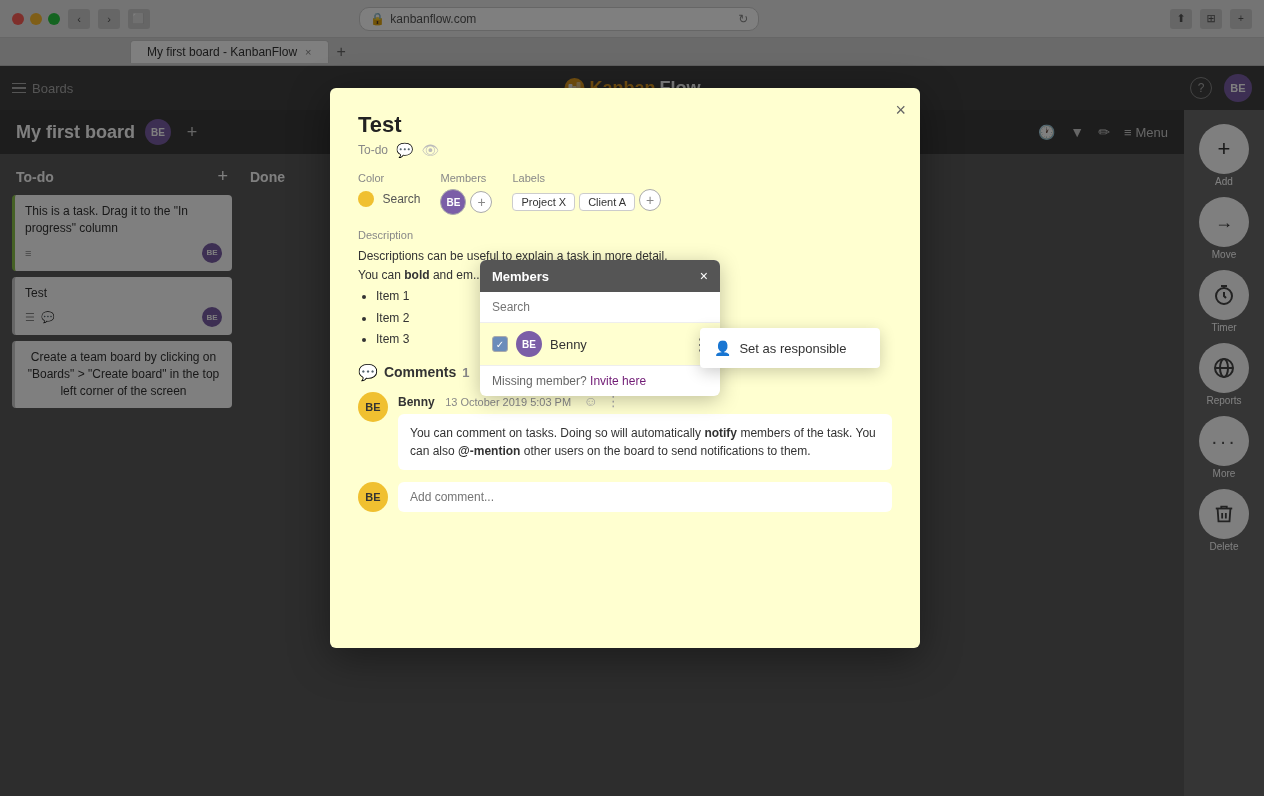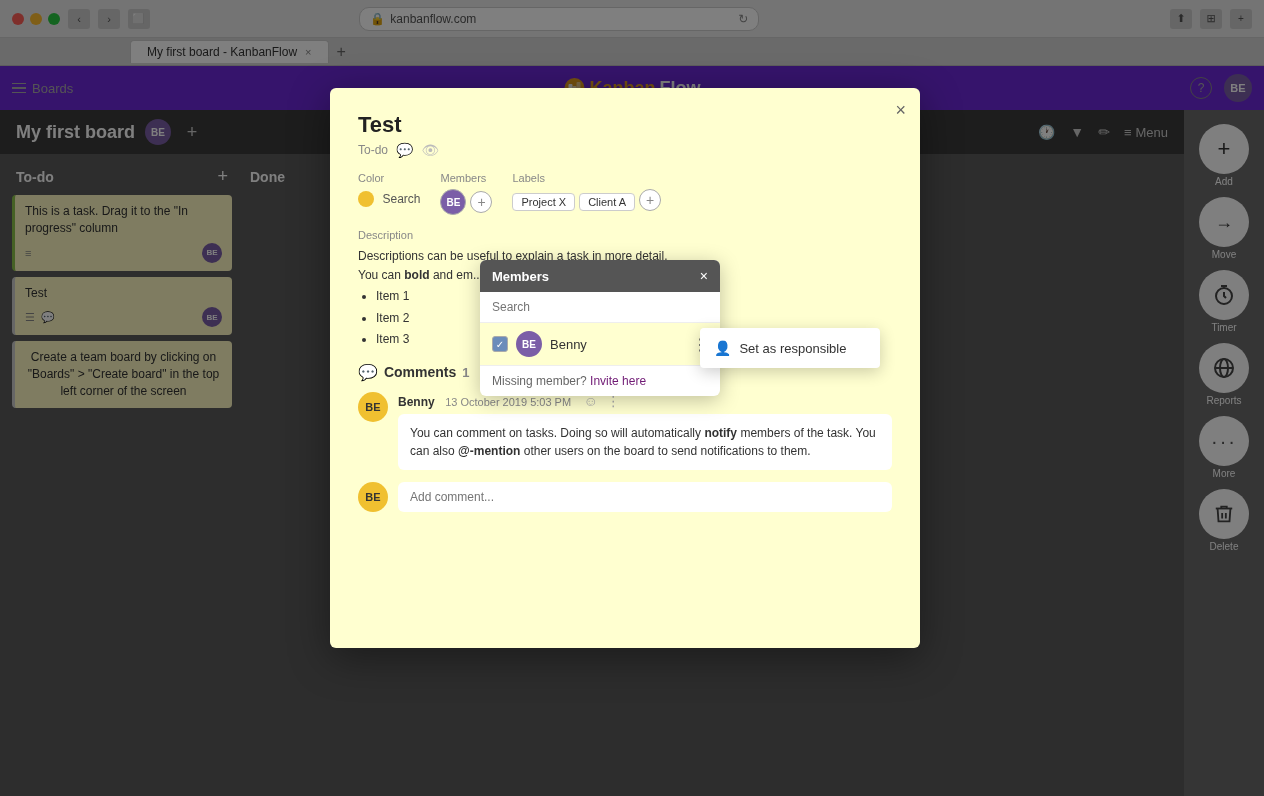--- a/index.html
+++ b/index.html
@@ -14,39 +14,39 @@
     .tl { width: 12px; height: 12px; border-radius: 50%; }
     .tl-red { background: #ff5f57; }
     .tl-yellow { background: #ffbd2e; }
     .tl-green { background: #28c941; }
     .nav-btn { background: #ccc; border: none; border-radius: 3px; width: 22px; height: 20px; cursor: pointer; font-size: 11px; color: #555; display: flex; align-items: center; justify-content: center; }
     .window-btn { background: #ccc; border: none; border-radius: 3px; width: 22px; height: 20px; cursor: pointer; font-size: 10px; color: #555; display: flex; align-items: center; justify-content: center; }
     .url-bar { flex: 1; max-width: 400px; margin: 0 auto; background: white; border: 1px solid #ccc; border-radius: 10px; height: 24px; display: flex; align-items: center; padding: 0 10px; font-size: 12px; color: #555; gap: 5px; }
 
     
     .app { width: 1264px; height: 758px; display: flex; flex-direction: column; background: #555; }
-    .app-header { height: 44px; background: #6d28d9; display: flex; align-items: center; padding: 0 12px; position: relative; }
+    .app-header { height: 44px; background: #404040; display: flex; align-items: center; padding: 0 12px; position: relative; }
     .boards-btn { color: #aaa; font-size: 13px; display: flex; align-items: center; gap: 6px; cursor: pointer; }
     .hamburger { display: flex; flex-direction: column; gap: 3px; }
     .hamburger span { width: 14px; height: 1.5px; background: #aaa; display: block; }
     .app-logo { position: absolute; left: 50%; transform: translateX(-50%); font-size: 18px; color: white; font-weight: bold; }
     .header-right { margin-left: auto; display: flex; align-items: center; gap: 12px; }
     .help-btn { width: 22px; height: 22px; border-radius: 50%; border: 1px solid #888; background: transparent; color: #aaa; font-size: 12px; cursor: pointer; display: flex; align-items: center; justify-content: center; }
     .user-avatar-header { width: 28px; height: 28px; border-radius: 50%; background: #7b5ea7; color: white; font-size: 11px; font-weight: bold; display: flex; align-items: center; justify-content: center; }
     .board-title { color: white; font-size: 18px; font-weight: 600; }
     .board-be-badge { width: 26px; height: 26px; border-radius: 50%; background: #7b5ea7; color: white; font-size: 10px; font-weight: bold; display: flex; align-items: center; justify-content: center; }
     .board-add-btn { width: 22px; height: 22px; background: transparent; border: none; color: #ccc; font-size: 18px; cursor: pointer; display: flex; align-items: center; justify-content: center; }
     .toolbar-icon { color: #ccc; font-size: 14px; cursor: pointer; }
 
     .column { width: 220px; min-width: 220px; background: transparent; }
     .column-header { display: flex; align-items: center; justify-content: space-between; margin-bottom: 8px; padding: 0 4px; }
     .column-title { color: white; font-size: 14px; font-weight: 600; }
     .column-add { background: transparent; border: none; color: white; font-size: 18px; cursor: pointer; }
 
-    .card { background: #fef9c3; border-radius: 4px; padding: 8px 10px; margin-bottom: 6px; font-size: 12px; color: #333; position: relative; border-left: 3px solid #8bc34a; }
+    .card { background: #ffffff; border-radius: 4px; padding: 8px 10px; margin-bottom: 6px; font-size: 12px; color: #333; position: relative; border-left: 3px solid #8bc34a; }
     .card-text { line-height: 1.4; }
     .card-footer { display: flex; align-items: center; justify-content: space-between; margin-top: 6px; }
     .card-icons { display: flex; gap: 6px; color: #888; font-size: 11px; }
     .card-avatar { width: 20px; height: 20px; border-radius: 50%; background: #7b5ea7; color: white; font-size: 8px; font-weight: bold; display: flex; align-items: center; justify-content: center; }
     .sidebar-btn { display: flex; flex-direction: column; align-items: center; gap: 2px; cursor: pointer; }
     .sidebar-circle { width: 50px; height: 50px; border-radius: 50%; background: white; display: flex; align-items: center; justify-content: center; font-size: 18px; color: #444; }
     .sidebar-label { color: white; font-size: 10px; font-weight: 500; }
 
     
     .overlay { position: absolute; top: 0; left: 0; right: 0; bottom: 0; background: rgba(0,0,0,0.5); z-index: 100; }

